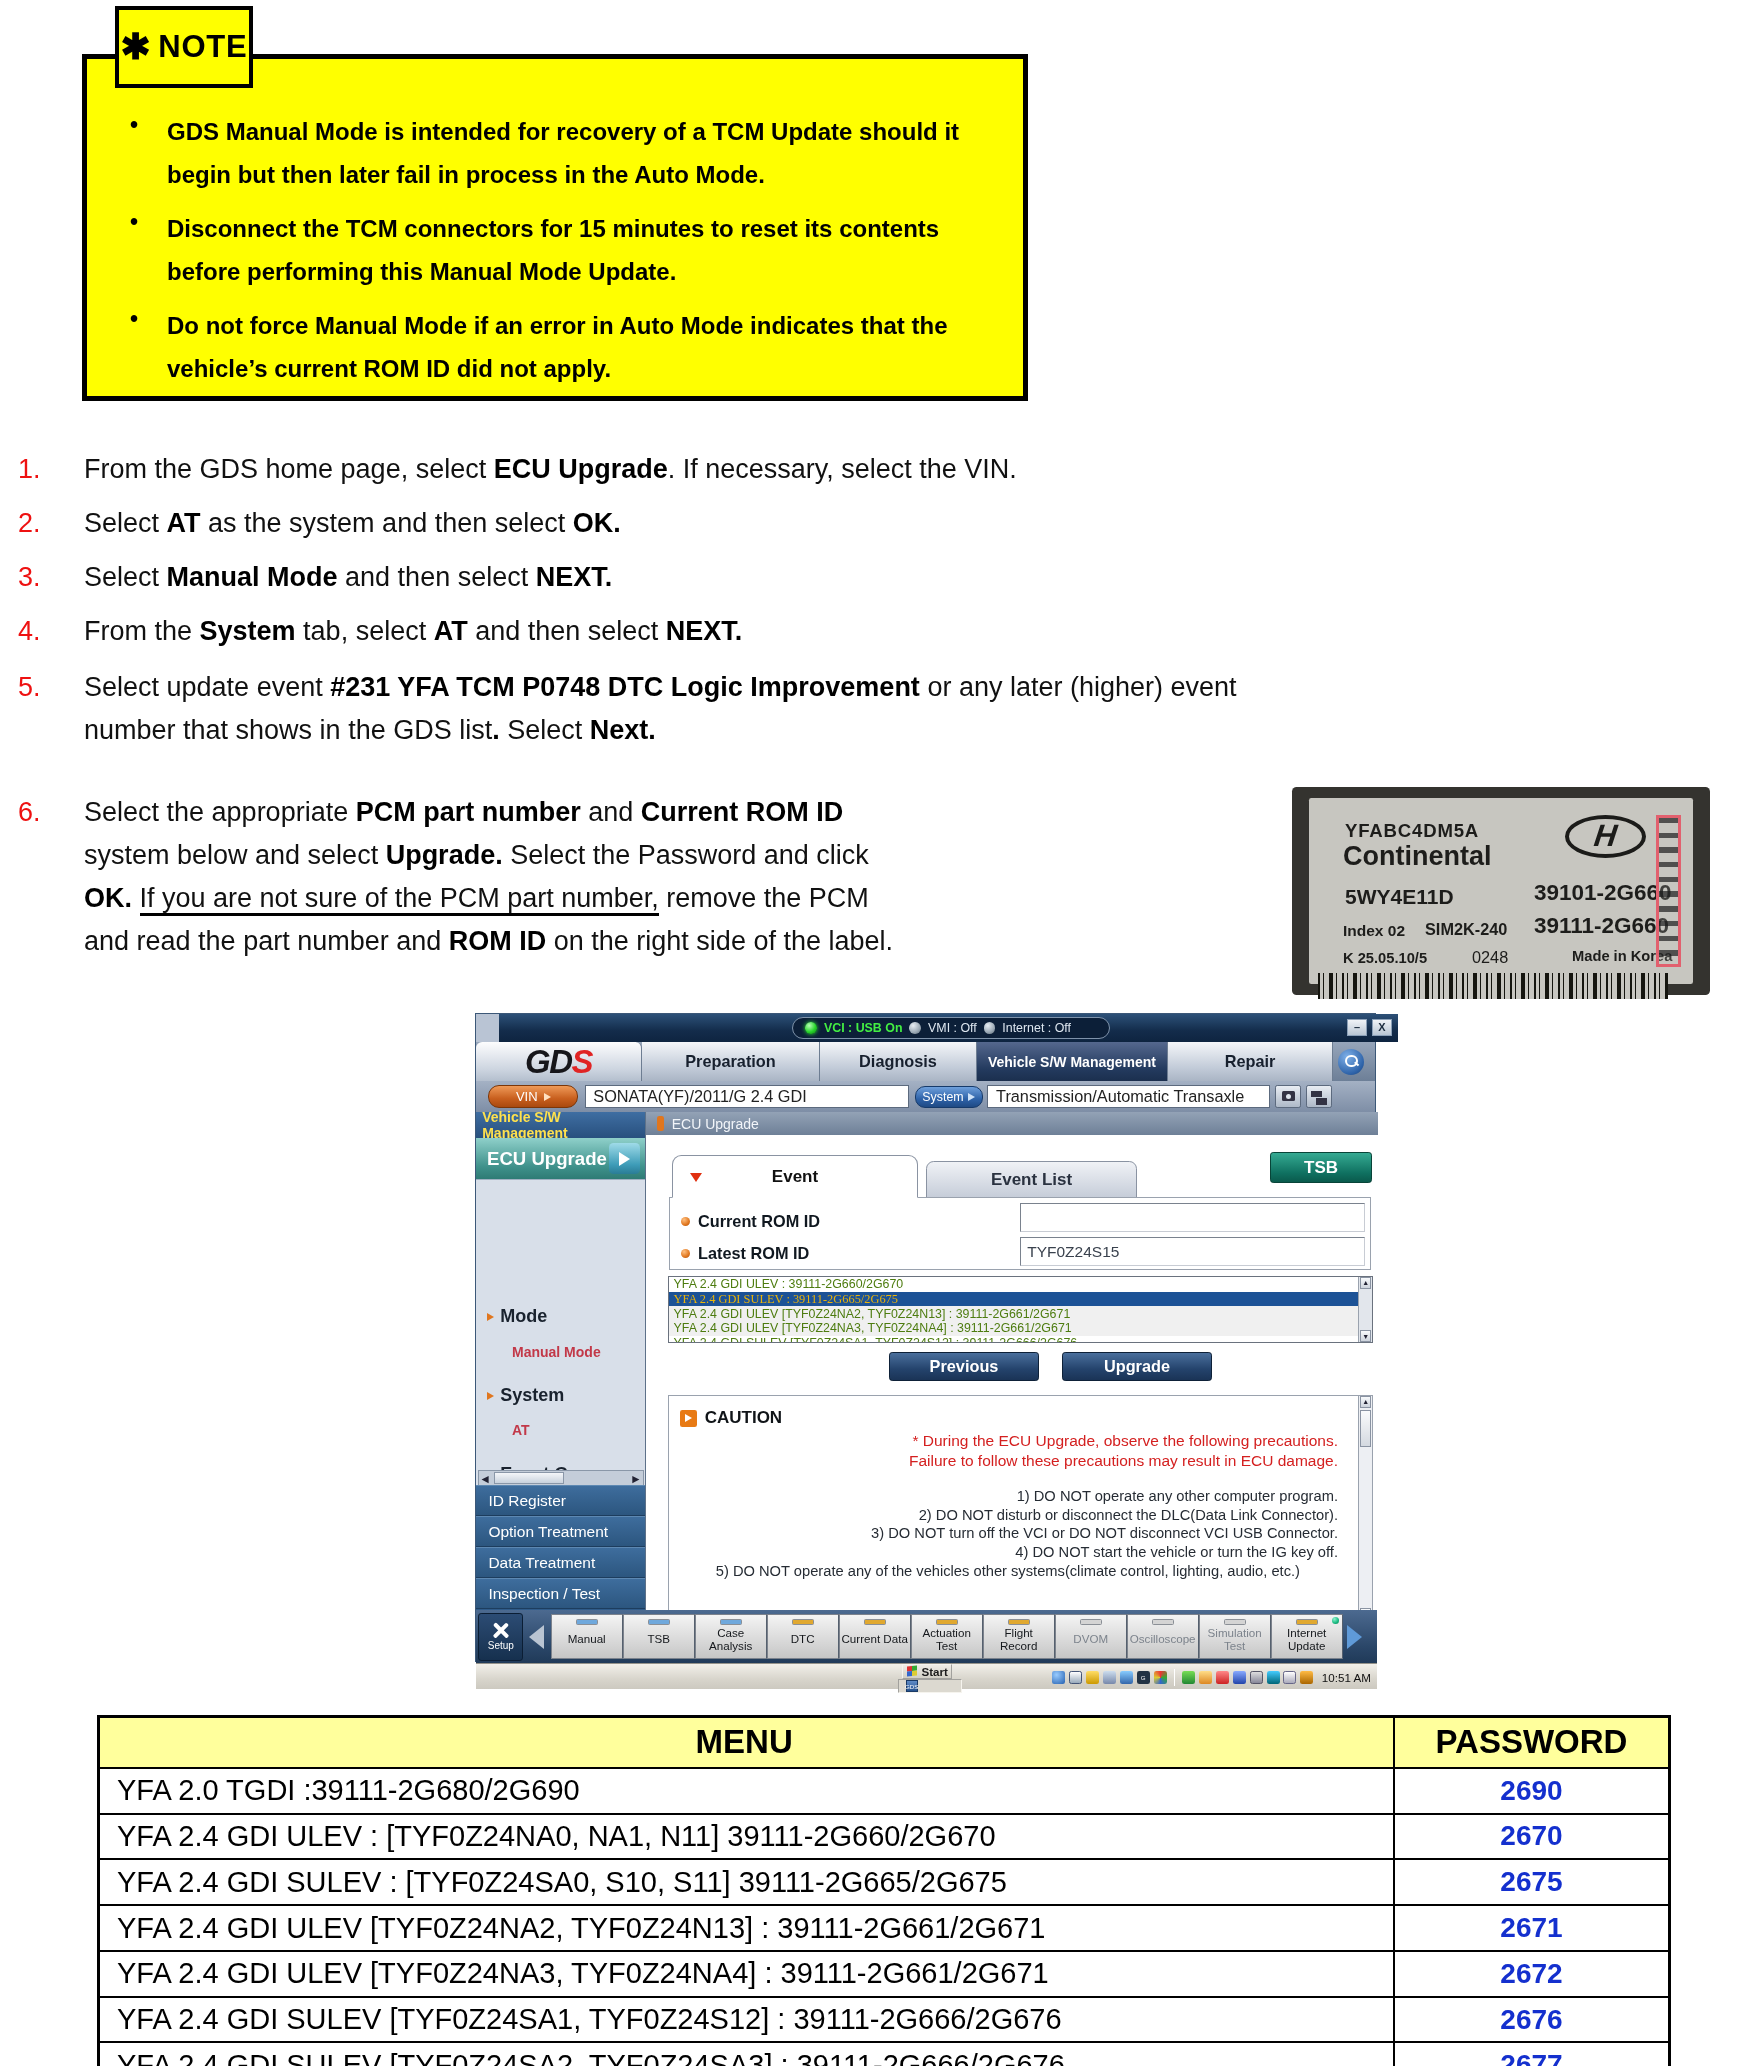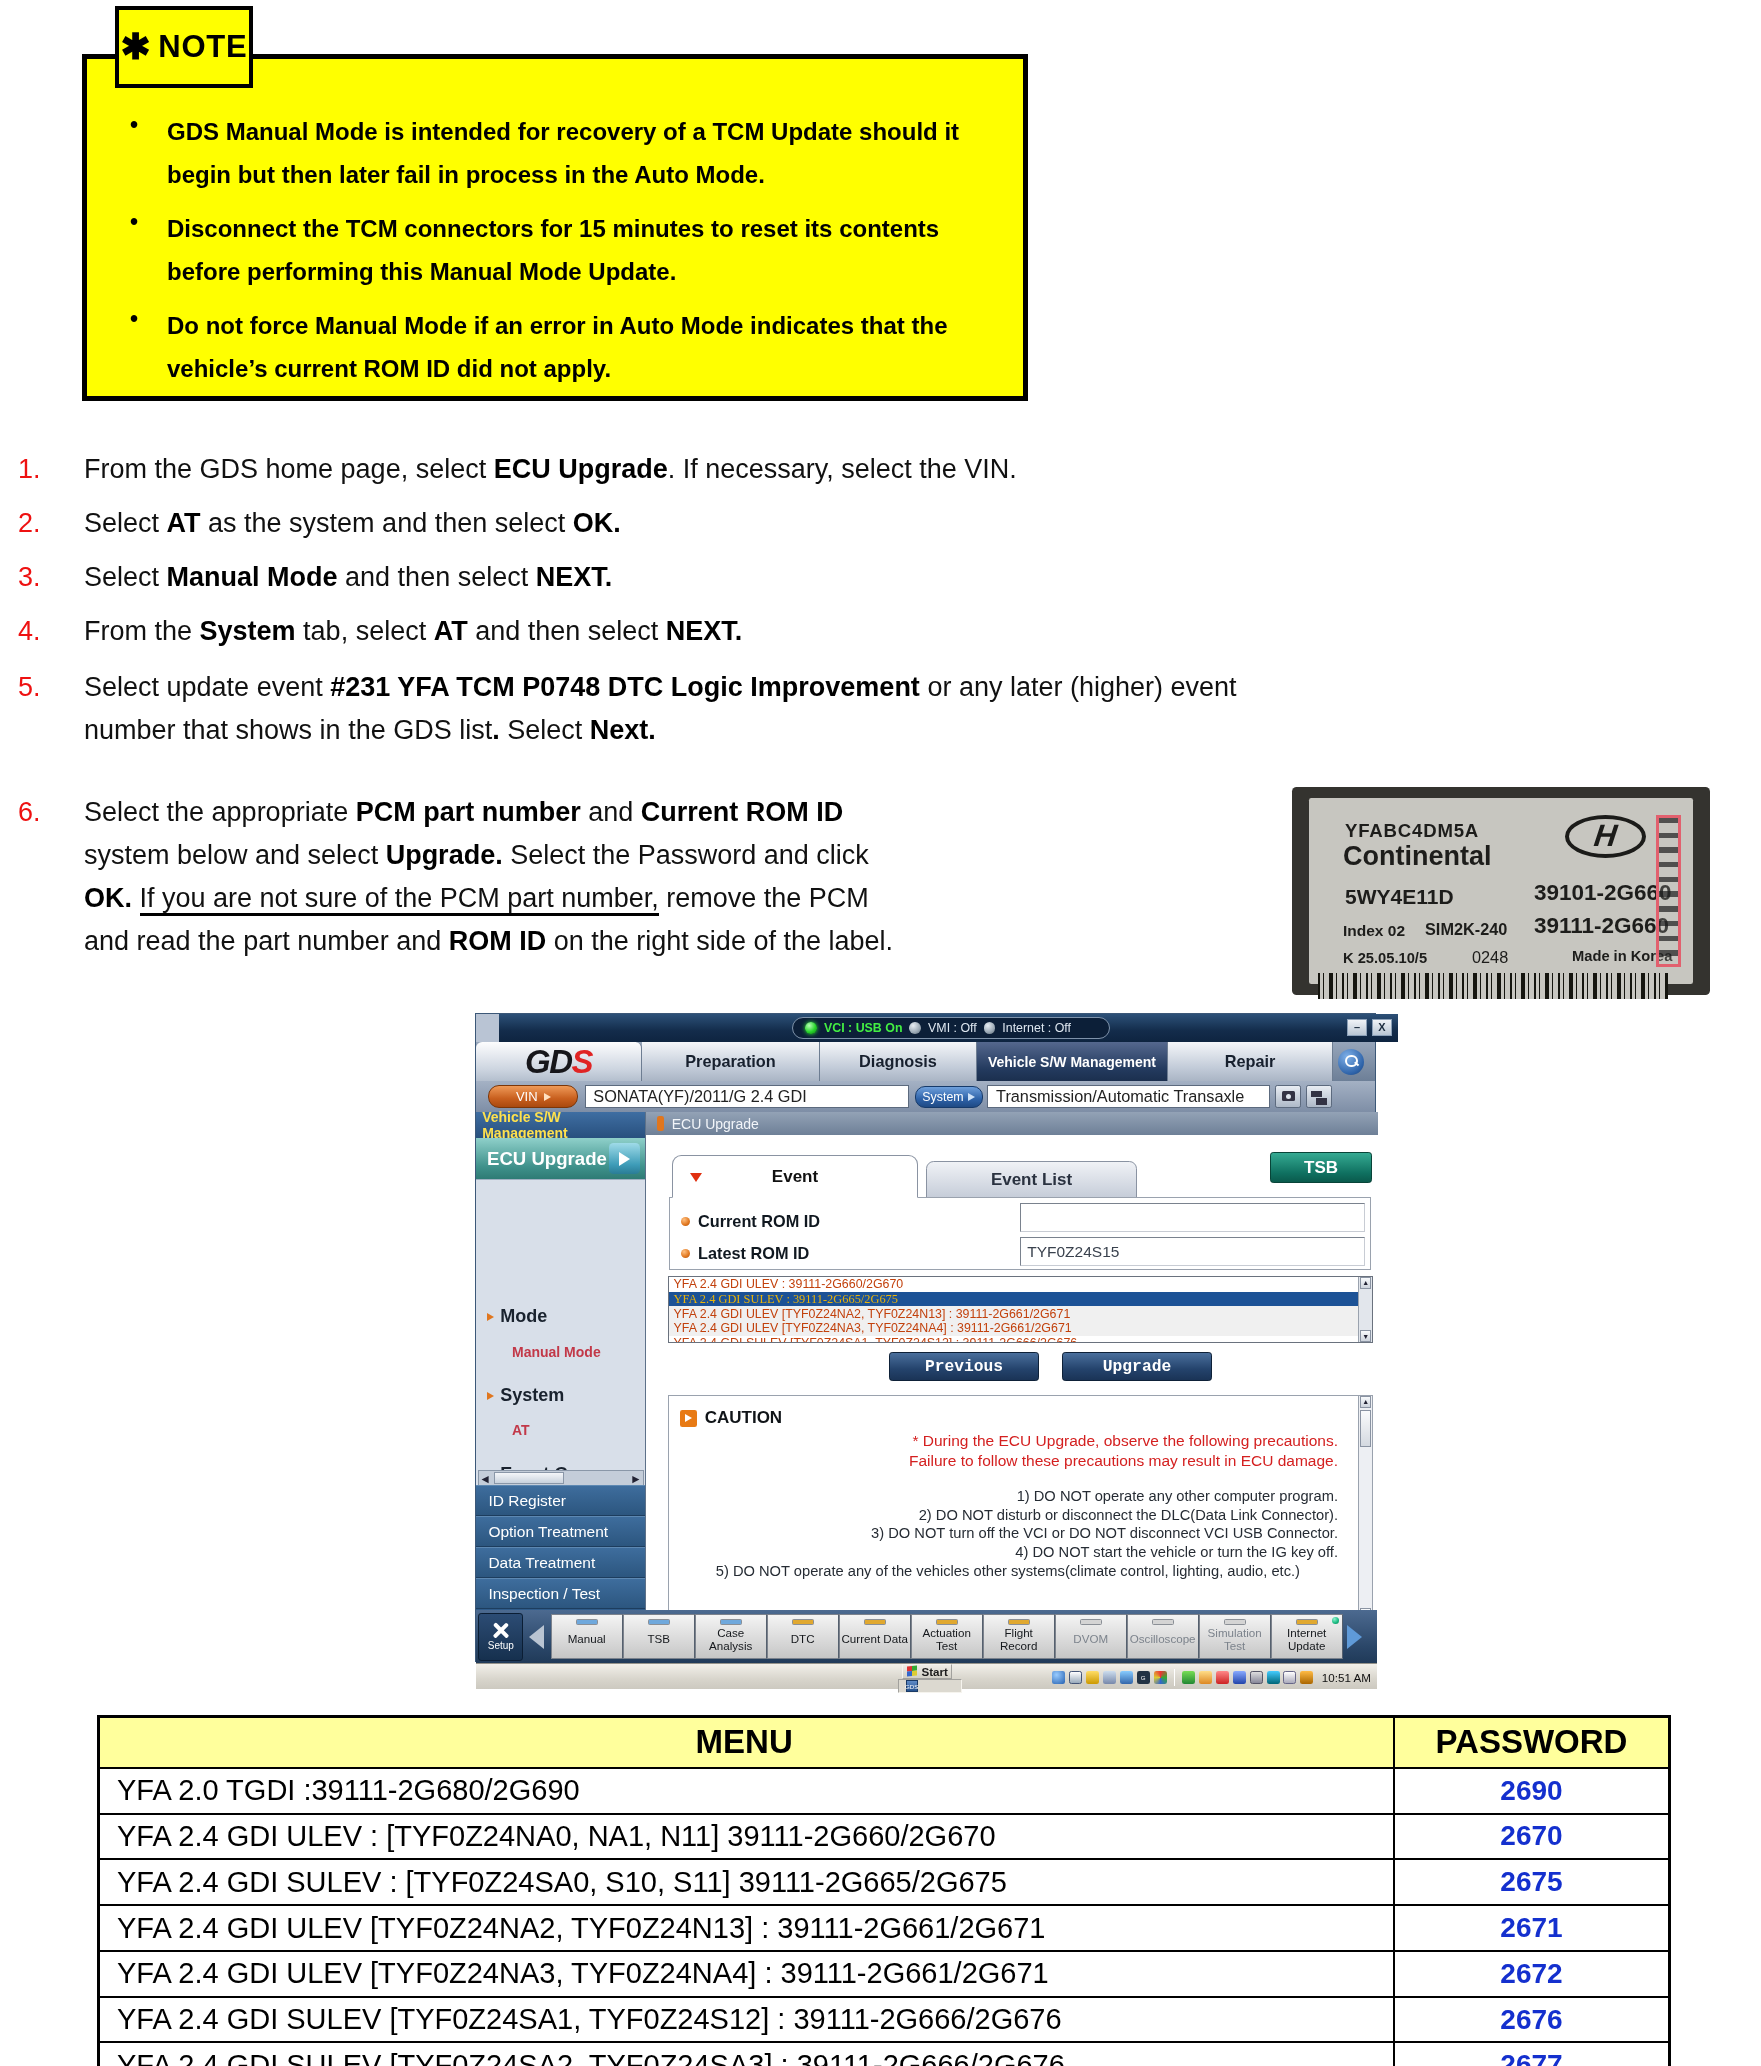--- a/index.html
+++ b/index.html
@@ -162,32 +162,32 @@
   .g-rombox { position:absolute; left:23px; top:62px; width:702px; height:73px; border:1.5px solid #9aa2ae; background:#fff; }
   .g-romrow { position:absolute; left:11px; display:flex; align-items:center; gap:7.7px; }
   .g-romrow .b { width:9.3px; height:9.3px; border-radius:50%;
                  background:radial-gradient(circle at 35% 30%,#ffc080,#e0761e 60%,#a84e08); }
   .g-romrow .l { font-size:16.3px; font-weight:bold; color:#101820; }
   .g-rominput { position:absolute; left:350px; width:345px; height:29px; background:#fff;
                 border:1.5px solid #7a828e; border-right-color:#c8ccd4; border-bottom-color:#c8ccd4;
                 font-size:15.5px; color:#3a424e; display:flex; align-items:center; padding-left:6.2px; }
   .g-list { position:absolute; left:22px; top:141px; width:705px; height:67px; border:1.5px solid #6a727e;
             background:#fff; overflow:hidden; }
-  .g-lrow { height:14.7px; font-size:12.4px; color:#c2410c; display:flex; align-items:center;
+  .g-lrow { height:14.7px; font-size:12.4px; color:#4d7c0f; display:flex; align-items:center;
             padding-left:4.6px; white-space:nowrap; }
   .g-lrow.alt { background:#f0f0f0; }
   .g-lrow.sel { background:#1c5296; color:#eab308;font-family:Liberation Serif, serif; }
   .g-vscroll { position:absolute; right:0; top:0; width:14px; height:100%; background:#e2e6ec;
                border-left:0.8px solid #9aa2ae; }
   .g-varrow { position:absolute; left:0.8px; width:11.6px; height:11.6px; background:linear-gradient(#f8fafc,#cdd3dc);
               border:0.8px solid #8a93a2; font-size:7px; color:#223; display:flex; align-items:center; justify-content:center; }
   .g-va-up { top:0; } .g-va-dn { bottom:0; }
   .g-btn { position:absolute; width:150px; height:29px; border:1.5px solid #0e2138; border-radius:3.1px;
            background:linear-gradient(#4a6f9c,#24436c 60%,#1a3356); color:#fff; font-size:16.3px; font-weight:bold;
-           display:flex; align-items:center; justify-content:center; top:217px;font-family:Liberation Mono, monospace; }
+           display:flex; align-items:center; justify-content:center; top:217px; }
   .g-prev { left:243px; } .g-upg { left:416px; }
   .g-caution { position:absolute; left:22px; top:260px; width:705px; height:226px; border:1.5px solid #9aa2ae;
                background:#fff; }
   .g-c-inner { position:absolute; left:11px; top:12.4px; width:658px; }
   .g-c-title { display:flex; align-items:center; gap:7.7px; }
   .g-c-title .sq { width:17px; height:17px; background:#e87a14; border-radius:2.3px; position:relative; }
   .g-c-title .sq::before { content:""; position:absolute; left:5.4px; top:3.9px; width:0; height:0;
                border-left:7px solid #fff; border-top:4.6px solid transparent; border-bottom:4.6px solid transparent; }
   .g-c-title .t { font-size:17px; font-weight:bold; color:#101418; }
   .g-c-red { font-size:15.5px; color:#d42020; line-height:19.4px; margin-top:3.1px; }

